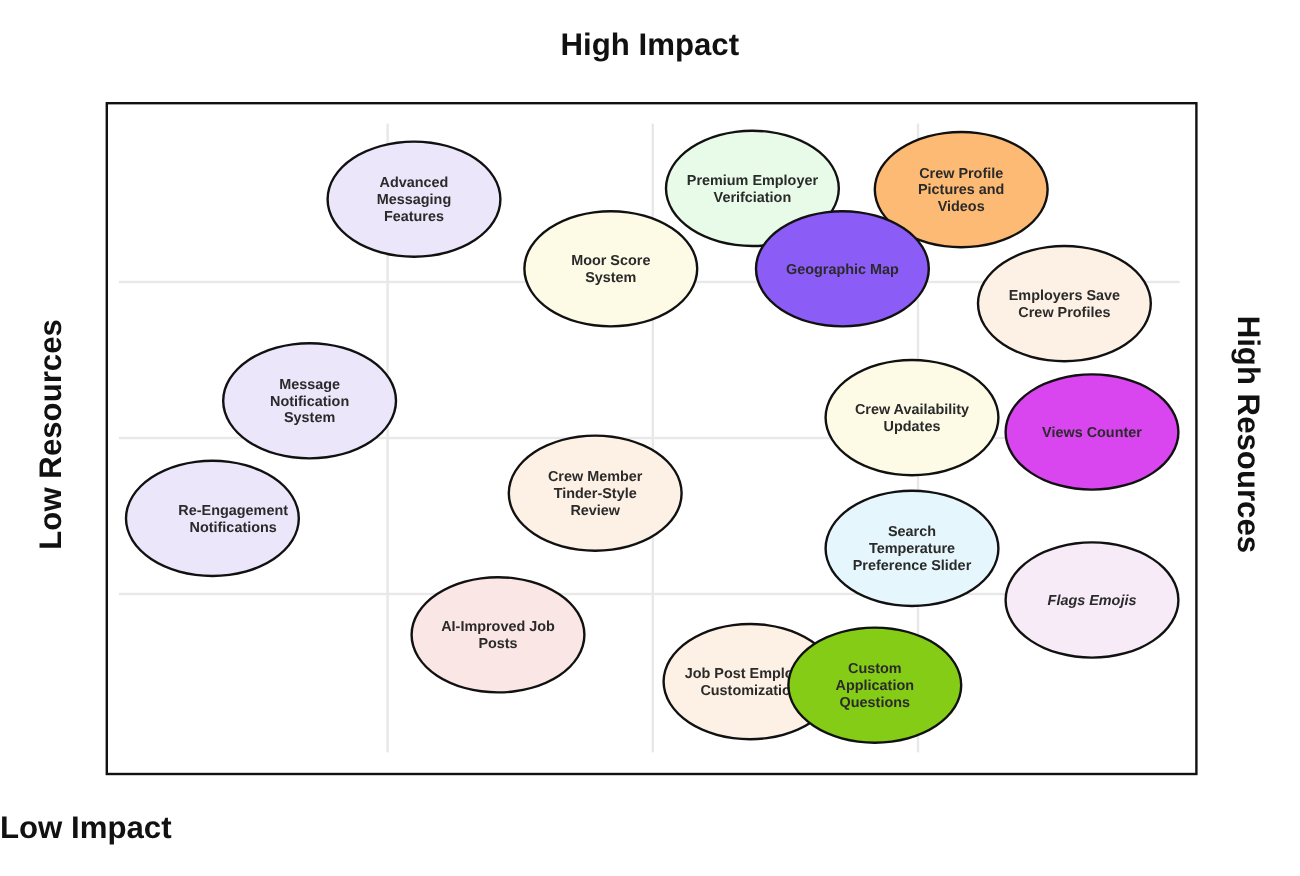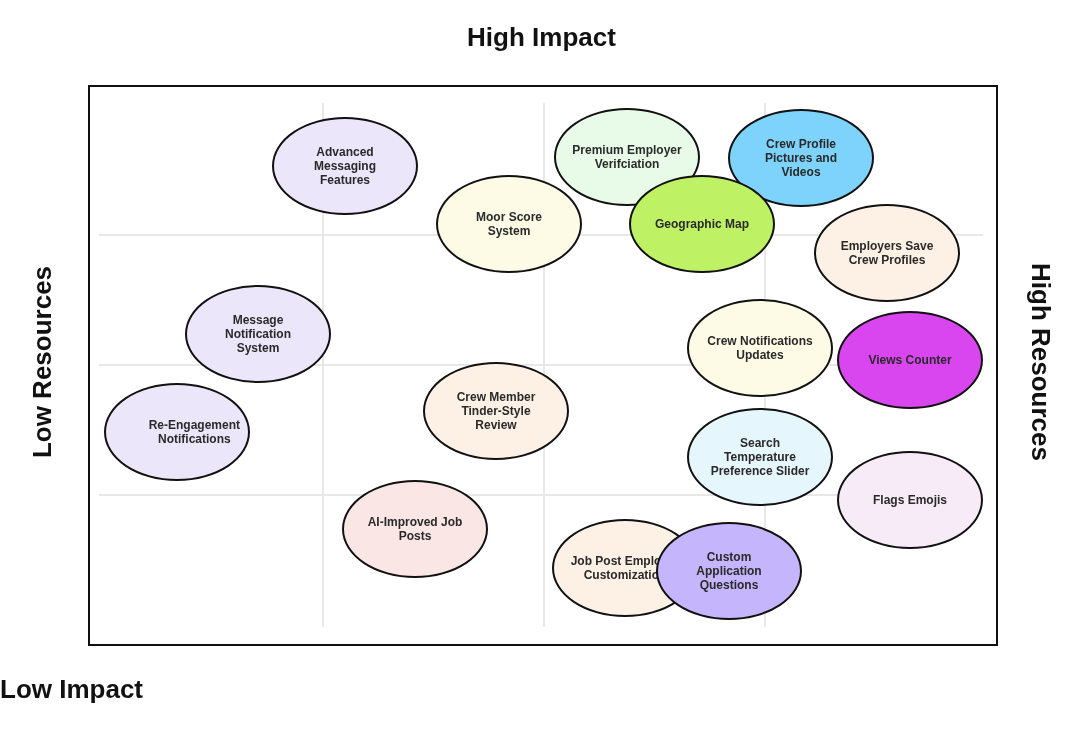--- a/index.html
+++ b/index.html
@@ -39,71 +39,71 @@
 <div id="bubbles">
   <div class="bubble" style="left: 272px; top: 117px; width: 146px; height: 98px; background: rgb(236, 230, 251); z-index: 1;">
       <span>Advanced
 Messaging
 Features</span>
     </div>
   <div class="bubble" style="left: 554px; top: 108px; width: 146px; height: 98px; background: rgb(232, 251, 232); z-index: 2;">
       <span>Premium Employer
 Verifciation</span>
     </div>
-  <div class="bubble" style="left: 728px; top: 109px; width: 146px; height: 98px; background: #7dd3fc; z-index: 3;">
+  <div class="bubble" style="left: 728px; top: 109px; width: 146px; height: 98px; background: #fdba74; z-index: 3;">
       <span>Crew Profile
 Pictures and
 Videos</span>
     </div>
   <div class="bubble" style="left: 436px; top: 175px; width: 146px; height: 98px; background: rgb(253, 251, 230); z-index: 4;">
       <span>Moor Score
 System</span>
     </div>
-  <div class="bubble" style="left: 629px; top: 175px; width: 146px; height: 98px; background: #bef264; z-index: 5;">
+  <div class="bubble" style="left: 629px; top: 175px; width: 146px; height: 98px; background: #8b5cf6; z-index: 5;">
       <span>Geographic Map</span>
     </div>
   <div class="bubble" style="left: 814px; top: 204px; width: 146px; height: 98px; background: rgb(252, 241, 228); z-index: 6;">
       <span>Employers Save
 Crew Profiles</span>
     </div>
   <div class="bubble" style="left: 185px; top: 285px; width: 146px; height: 98px; background: rgb(236, 230, 251); z-index: 7;">
       <span>Message
 Notification
 System</span>
     </div>
   <div class="bubble" style="left: 687px; top: 299px; width: 146px; height: 98px; background: rgb(253, 251, 230); z-index: 8;">
-      <span>Crew Notifications
+      <span>Crew Availability
 Updates</span>
     </div>
   <div class="bubble" style="left: 837px; top: 311px; width: 146px; height: 98px; background: #d946ef; z-index: 9;">
       <span>Views Counter</span>
     </div>
   <div class="bubble" style="left: 104px; top: 383px; width: 146px; height: 98px; background: rgb(236, 230, 251); z-index: 10; justify-content: flex-end;">
       <span>Re-Engagement
 Notifications</span>
     </div>
   <div class="bubble" style="left: 423px; top: 362px; width: 146px; height: 98px; background: rgb(252, 241, 228); z-index: 11;">
       <span>Crew Member
 Tinder-Style
 Review</span>
     </div>
   <div class="bubble" style="left: 687px; top: 408px; width: 146px; height: 98px; background: rgb(230, 246, 253); z-index: 12;">
       <span>Search
 Temperature
 Preference Slider</span>
     </div>
-  <div class="bubble" style="left: 837px; top: 451px; width: 146px; height: 98px; background: rgb(248, 235, 248); z-index: 13;">
+  <div class="bubble" style="left: 837px; top: 451px; width: 146px; height: 98px; background: rgb(248, 235, 248); z-index: 13; font-style: italic;">
       <span>Flags Emojis</span>
     </div>
   <div class="bubble" style="left: 342px; top: 480px; width: 146px; height: 98px; background: rgb(251, 230, 230); z-index: 14;">
       <span>AI-Improved Job
 Posts</span>
     </div>
   <div class="bubble" style="left: 552px; top: 519px; width: 146px; height: 98px; background: rgb(252, 241, 228); z-index: 15;">
       <span>Job Post Employer
 Customization</span>
     </div>
-  <div class="bubble" style="left: 656px; top: 522px; width: 146px; height: 98px; background: #c4b5fd; z-index: 16;">
+  <div class="bubble" style="left: 656px; top: 522px; width: 146px; height: 98px; background: #84cc16; z-index: 16;">
       <span>Custom
 Application
 Questions</span>
     </div>
 </div>
 
 </body></html>

